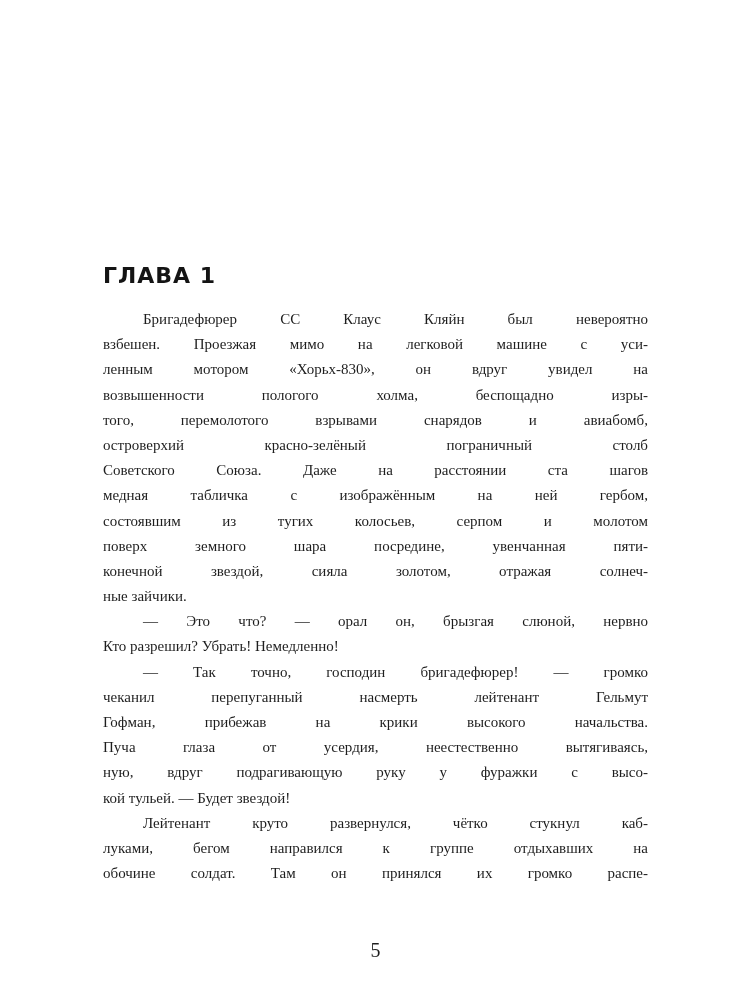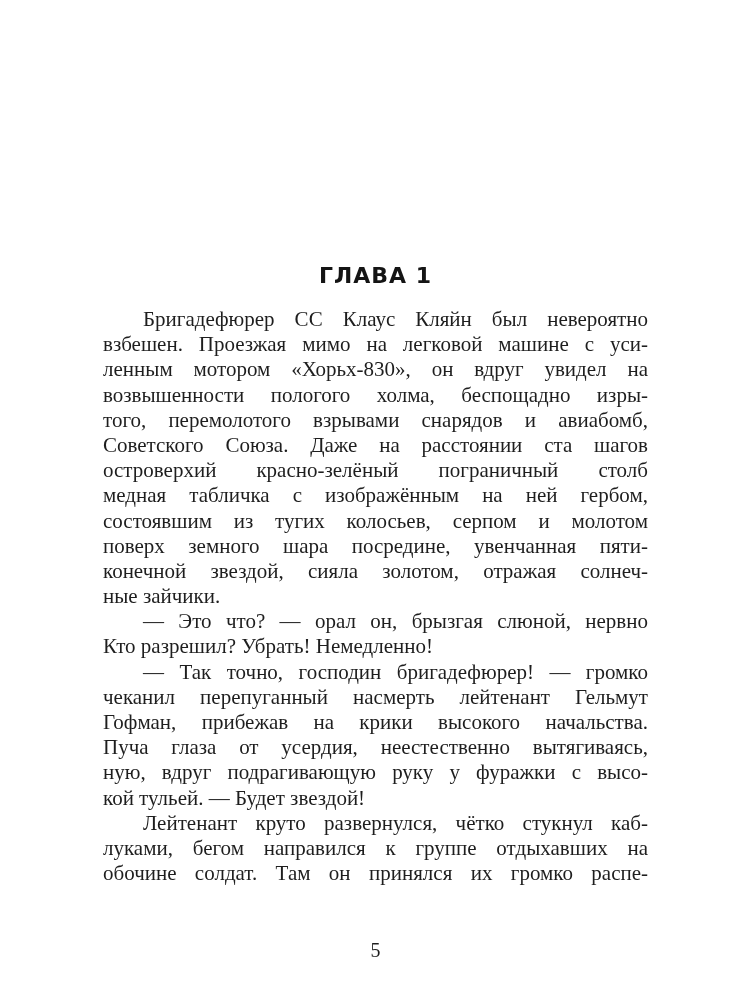--- a/index.html
+++ b/index.html
@@ -19,34 +19,34 @@
     height: 1000px;
     background: #ffffff;
     color: #1e1e1e;
   }
   .chapter-title {
     position: absolute;
     top: 262px;
     left: 103px;
     width: 545px;
     margin: 0;
-    text-align: center;
+    text-align: left;
     font-family: "DejaVu Sans", sans-serif;
     font-weight: bold;
     font-size: 22px;
     line-height: 28px;
     letter-spacing: 1px;
     color: #141414;
   }
   .body-text {
     position: absolute;
     top: 307px;
     left: 103px;
     width: 545px;
-    font-size: 21px;
+    font-size: 15px;
     line-height: 25.2px;
     color: #1e1e1e;
   }
   .para {
     margin: 0;
     padding: 0;
   }
   .line {
     text-align: justify;
     text-align-last: justify;
@@ -80,22 +80,22 @@
   <h1 class="chapter-title">ГЛАВА 1</h1>
 
   <div class="body-text">
 
     <div class="para">
       <div class="line indent">Бригадефюрер СС Клаус Кляйн был невероятно</div>
       <div class="line">взбешен. Проезжая мимо на легковой машине с уси-</div>
       <div class="line">ленным мотором «Хорьх-830», он вдруг увидел на</div>
       <div class="line">возвышенности пологого холма, беспощадно изры-</div>
       <div class="line">того, перемолотого взрывами снарядов и авиабомб,</div>
+      <div class="line">островерхий красно-зелёный пограничный столб</div>
       <div class="line">Советского Союза. Даже на расстоянии ста шагов</div>
-      <div class="line">островерхий красно-зелёный пограничный столб</div>
       <div class="line">медная табличка с изображённым на ней гербом,</div>
       <div class="line">состоявшим из тугих колосьев, серпом и молотом</div>
       <div class="line">поверх земного шара посредине, увенчанная пяти-</div>
       <div class="line">конечной звездой, сияла золотом, отражая солнеч-</div>
       <div class="line lastline">ные зайчики.</div>
     </div>
 
     <div class="para">
       <div class="line indent">— Это что? — орал он, брызгая слюной, нервно</div>
       <div class="line lastline">Кто разрешил? Убрать! Немедленно!</div>

